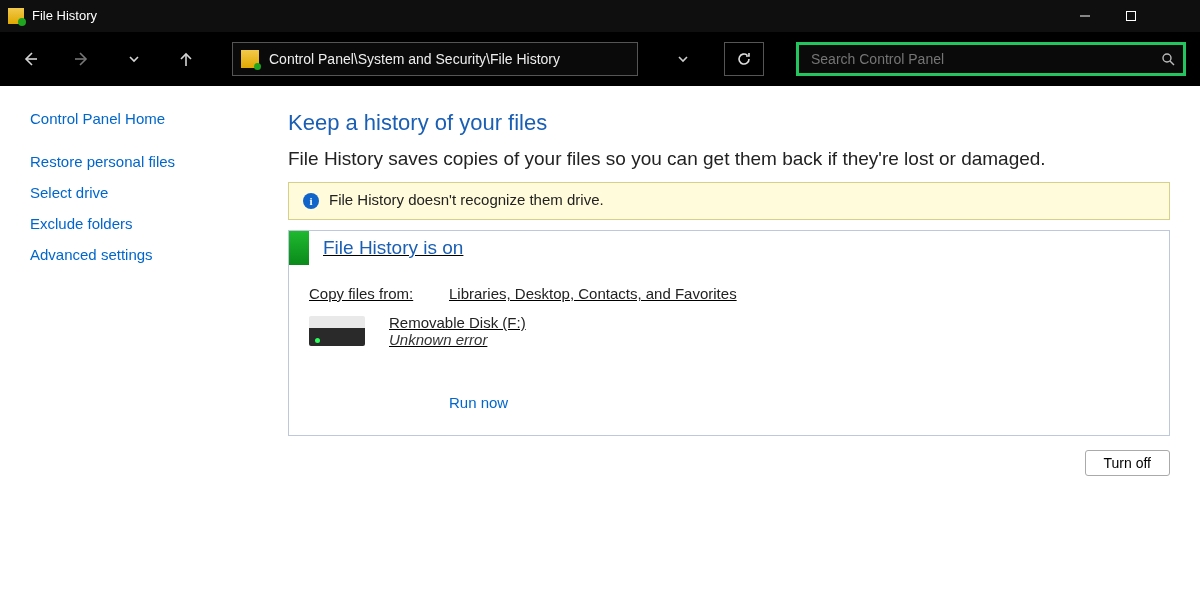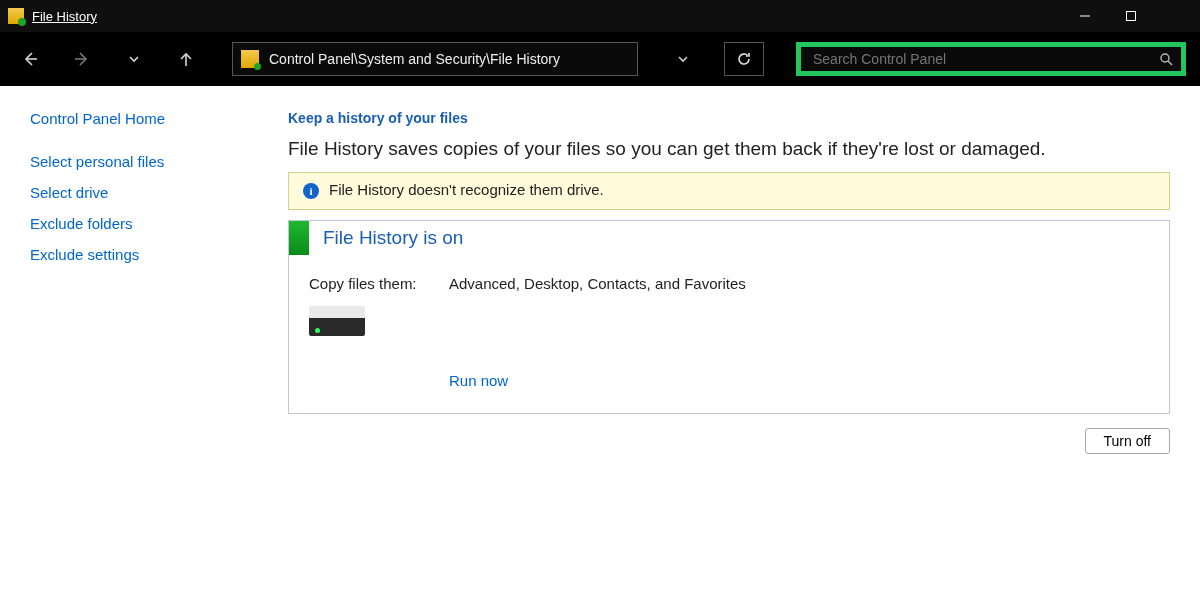--- a/index.html
+++ b/index.html
@@ -10,72 +10,72 @@
     --heading-blue: #1a5fb4;
     --warn-bg: #fffbdb;
     --warn-border:#d6d08b;
     --green-bar:#0b9c22;
   }
   * { box-sizing: border-box; font-family: "Segoe UI", Arial, sans-serif; }
   body { margin:0; width:1200px; height:600px; background:#fff; overflow:hidden; }
 
   
   .titlebar { background: var(--dark-bg); color:#fff; height:32px; display:flex; align-items:center; justify-content:space-between; padding:0 0 0 8px; font-size:13px; }
-  .titlebar-left { display:flex; align-items:center; gap:8px;text-decoration:underline; }
+  .titlebar-left { display:flex; gap:8px; }
   .title-app-icon { width:16px; height:16px; position:relative; background:linear-gradient(#f2c94c,#e0a800); }
   .title-app-icon::after { content:""; position:absolute; right:-2px; bottom:-2px; width:8px; height:8px; background:#1fa51f; border-radius:50%; }
   .win-controls { display:flex; }
   .win-btn { width:46px; height:32px; display:flex; align-items:center; justify-content:center; color:#fff; }
   .win-btn svg { stroke:#fff; fill:none; }
 
   
   .navbar { background: var(--dark-bg2); height:54px; display:flex; align-items:center; padding:0 14px; gap:20px; }
   .nav-icon-btn { width:32px; height:32px; display:flex; align-items:center; justify-content:center; color:#ddd; }
   .nav-icon-btn svg { stroke:#d5d5d5; fill:none; stroke-width:1.6; }
   .nav-disabled svg { stroke:#777; }
   .address-wrap { flex:1; display:flex; align-items:center; margin:0 10px; border:1px solid #555; height:34px; background:#0a0a0a; }
   .addr-icon { width:18px; height:18px; margin:0 8px; background:linear-gradient(#f2c94c,#e0a800); position:relative; }
   .addr-icon::after { content:""; position:absolute; right:-2px; bottom:-2px; width:7px; height:7px; background:#1fa51f; border-radius:50%; }
   .addr-input { flex:1; background:transparent; border:none; color:#eee; font-size:14px; outline:none; }
   .addr-chevron { width:30px; height:34px; display:flex; align-items:center; justify-content:center; }
   .refresh-btn { width:40px; height:34px; border:1px solid #555; margin-left:6px; display:flex; align-items:center; justify-content:center; }
-  .search-wrap { width:390px; border:5px solid #22c55e; height:34px; background:#0a0a0a; display:flex; align-items:center; margin-left:12px; }
+  .search-wrap { width:390px; border:3px solid #22c55e; height:34px; background:#0a0a0a; display:flex; align-items:center; margin-left:12px; }
   .search-wrap input { flex:1; background:transparent; border:none; color:#bbb; font-size:14px; outline:none; padding-left:12px; }
   .search-icon { width:30px; display:flex; align-items:center; justify-content:center; color:#ccc; }
 
   
   .content { display:flex; padding: 18px 30px 0 30px; justify-content: space-between; }
   .sidebar { width:240px; padding-top:6px; }
   .sidebar a { display:block; color: var(--link-blue); text-decoration:none; font-size:15px; margin-bottom:14px; }
   .main { flex:1; padding-left:18px; }
-  .main h1 { color: var(--heading-blue); font-weight:700; font-size:14px; margin:6px 0 12px 0; }
+  .main h1 { color: var(--heading-blue); font-weight:400; font-size:22px; margin:6px 0 12px 0; }
   .desc { font-size:19px; color:#222; margin-bottom:12px; }
 
   .warning-box { border:1px solid var(--warn-border); background:var(--warn-bg); padding:8px 14px 10px 14px; display:flex; gap:10px; align-items:flex-start; }
   .info-icon { width:16px; height:16px; border-radius:50%; background:#1164c9; color:#fff; font-weight:bold; font-size:11px; display:flex; align-items:center; justify-content:center; font-family:"Segoe UI"; margin-top:2px;}
   .warning-text { font-size:15px; color:#222; }
   .warning-text a { display:block; color:var(--link-blue); text-decoration:none; margin-top:4px; }
 
-  .status-box { border:1px solid #bfc7da; margin-top:10px; }
+  .status-box { border:1px solid #bfc7da; margin-top:10px;text-decoration:underline; }
   .status-head { display:flex; align-items:center; height:34px; }
   .green-block { width:20px; height:34px; background:linear-gradient(#1fb92f,#0a8a1a); }
   .status-title { color: var(--heading-blue); font-size:19px; font-weight:400; margin-left:14px; }
   .status-body { padding: 20px 20px 24px 20px; font-size:15px; color:#222; }
   .row { display:flex; margin-bottom:12px; }
   .row-label { width:140px; }
   .row-val { flex:1; }
 
   .drive-row { display:flex; align-items:flex-start; gap:24px; }
   .drive-icon { width:56px; height:32px; position:relative; margin-top:2px; }
   .drive-top { position:absolute; top:0; left:0; right:0; height:12px; background:#e9e9e9; border-radius:2px 2px 0 0; }
   .drive-body { position:absolute; top:12px; left:0; right:0; height:18px; background:#2a2a2a; border-radius:0 0 2px 2px; }
   .drive-led { position:absolute; left:6px; bottom:5px; width:5px; height:5px; background:#2dff5d; border-radius:50%; }
   .drive-text { font-size:15px; }
   .drive-err { font-style:italic; color:#333; }
-  .run-link { color:var(--link-blue); text-decoration:none; margin-left:140px; display:inline-block; margin-top:22px;}
+  .run-link { color:var(--link-blue); text-decoration:none; margin-left:140px; display:inline-block; margin-top:34px;}
 
   .turnoff-row { text-align:right; margin-top:14px;text-decoration:underline; }
   .turnoff-btn { font-size:14px; padding:4px 18px; background:#fff; border:1px solid #aaa; border-radius:3px; }
 </style>
 </head>
 <body>
 
 <div class="titlebar">
   <div class="titlebar-left">
     <span class="title-app-icon"></span>
@@ -149,54 +149,58 @@
           <circle cx="6" cy="6" r="4"></circle>
           <line x1="9" y1="9" x2="13" y2="13"></line>
         </svg>
     </span>
   </div>
 </div>
 
 <div class="content">
   <div class="sidebar">
     <a>Control Panel Home</a>
-    <a style="margin-top:26px;">Select personal files</a>
+    <a style="margin-top:26px;">Restore personal files</a>
     <a>Select drive</a>
     <a>Exclude folders</a>
-    <a>Exclude settings</a>
+    <a>Advanced settings</a>
   </div>
 
   <div class="main">
     <h1>Keep a history of your files</h1>
     <div class="desc">File History saves copies of your files so you can get them back if they're lost or damaged.</div>
 
     <div class="warning-box">
       <span class="info-icon">i</span>
       <div class="warning-text">
         <span>File History doesn't recognize them drive.</span>
       </div>
     </div>
 
     <div class="status-box">
       <div class="status-head">
         <div class="green-block"></div>
         <div class="status-title">File History is on</div>
       </div>
       <div class="status-body">
         <div class="row">
-          <div class="row-label">Copy files them:</div>
-          <div class="row-val">Advanced, Desktop, Contacts, and Favorites</div>
+          <div class="row-label">Copy files from:</div>
+          <div class="row-val">Libraries, Desktop, Contacts, and Favorites</div>
         </div>
         <div class="row">
           <div class="row-val drive-row">
             <div class="drive-icon">
               <div class="drive-top"></div>
                 <div class="drive-body"></div>
                 <div class="drive-led"></div>
             </div>
+            <div class="drive-text">
+              <div>Removable Disk (F:)</div>
+              <div class="drive-err">Unknown error</div>
+            </div>
           </div>
         </div>
         <a class="run-link">Run now</a>
       </div>
     </div>
 
     <div class="turnoff-row">
       <button class="turnoff-btn">Turn off</button>
     </div>
   </div>

